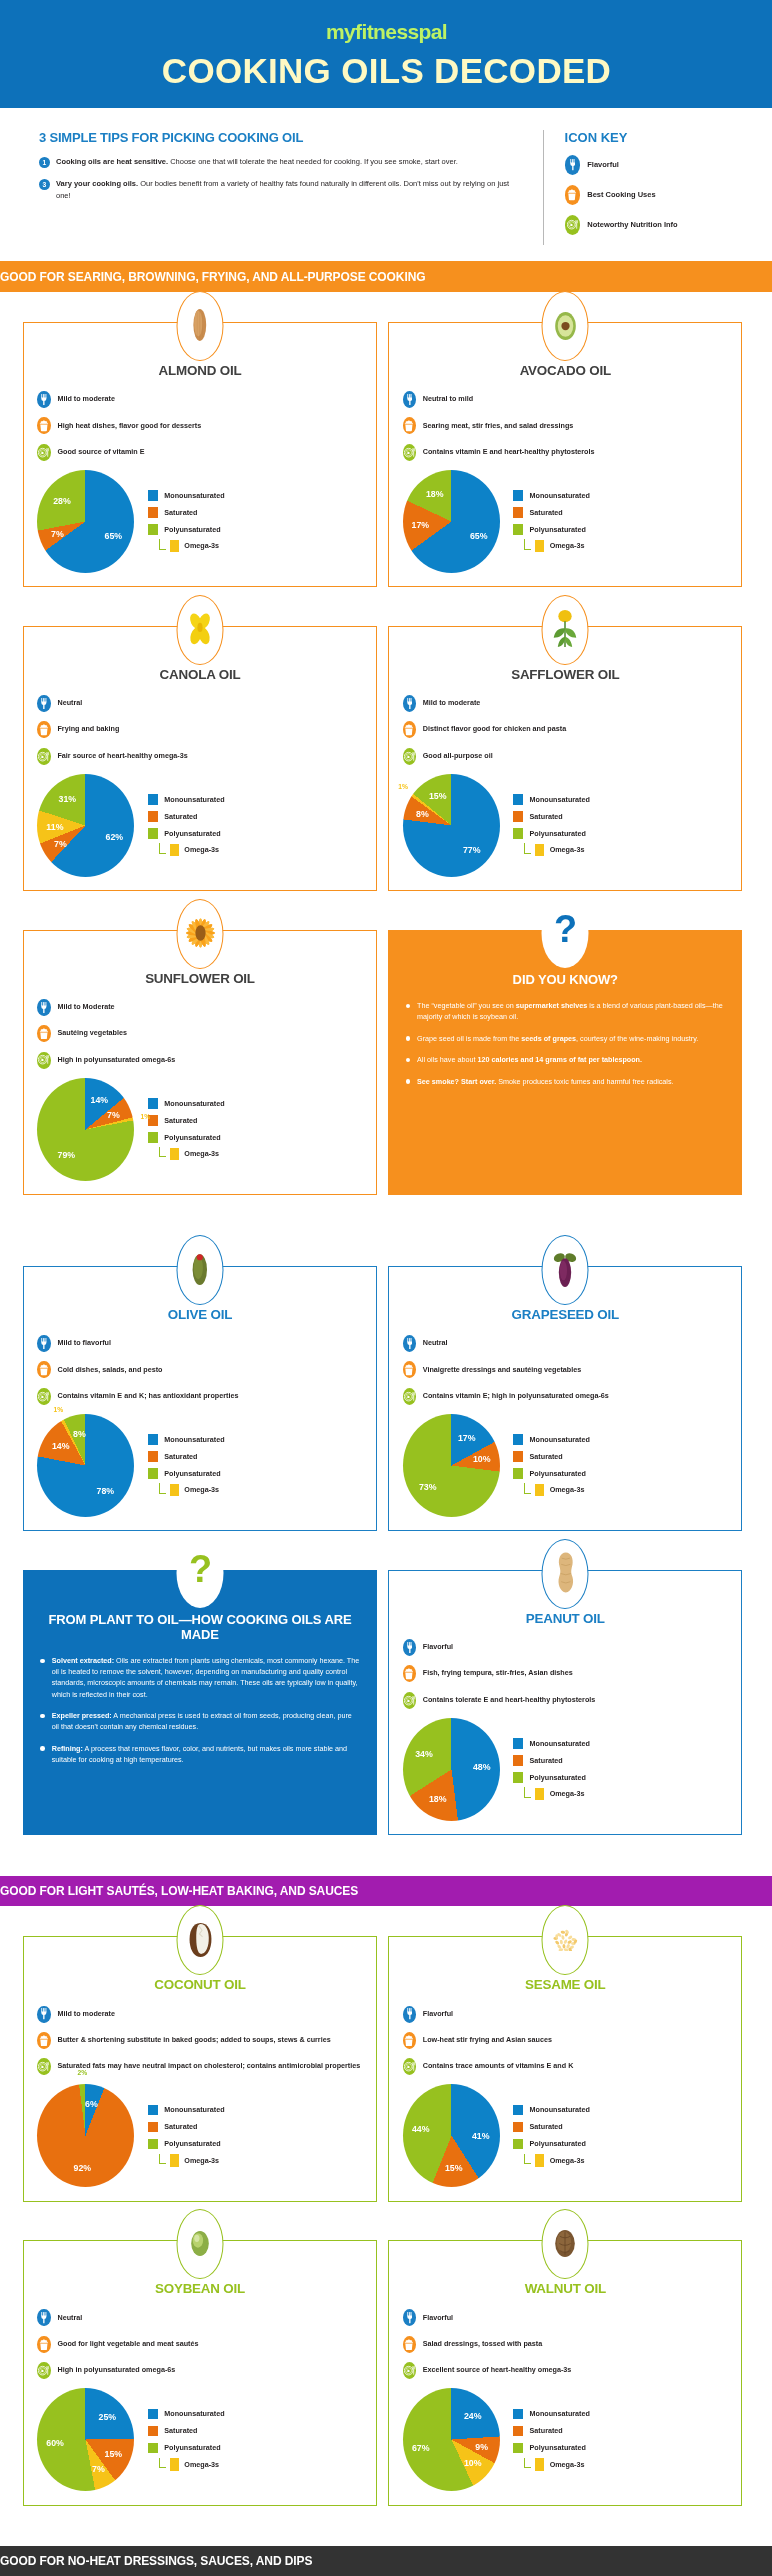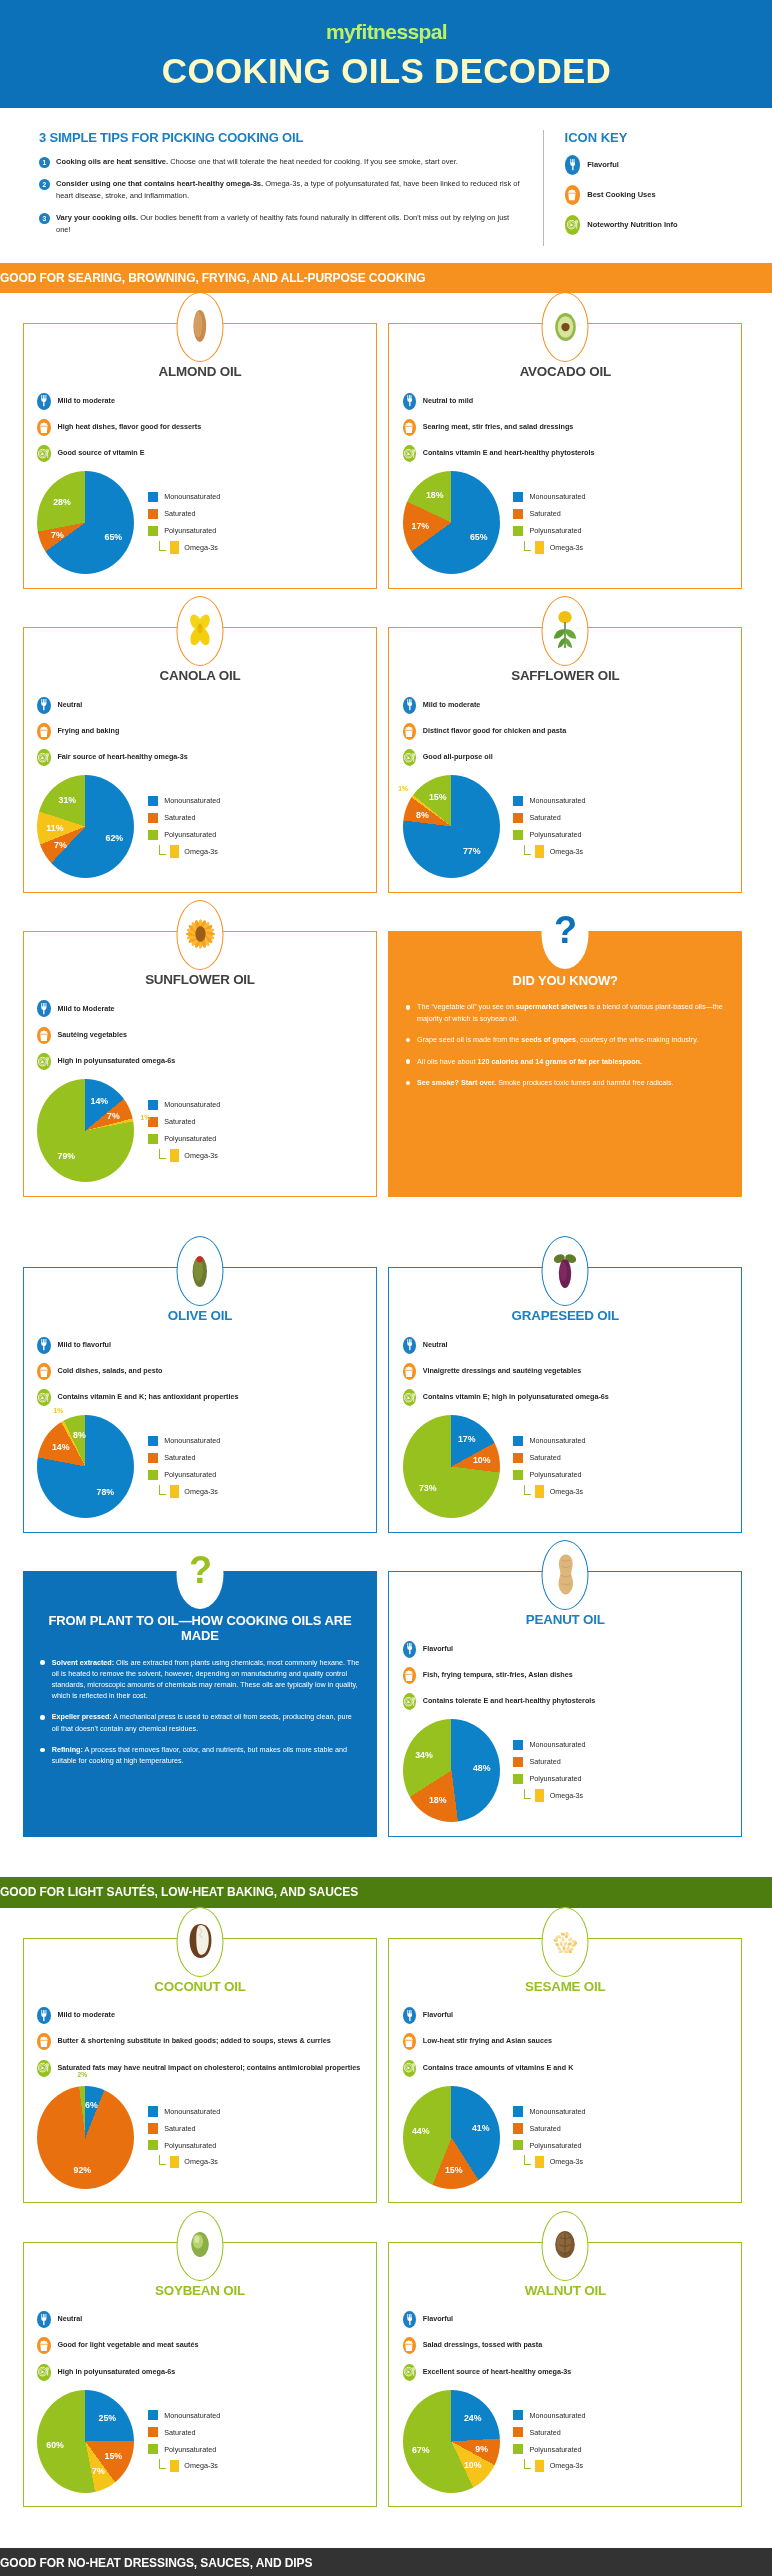--- a/index.html
+++ b/index.html
@@ -58,21 +58,21 @@
   .badge.b-blue { background: #1b7fc4; }
   .badge.b-orange { background: #f6901e; }
   .badge.b-green { background: #97c11f; }
   .badge svg { display:block; }
   .badge-sm { width: 13.4px; height: 17px; }
 
   
   .banner { text-align: left; color: #fff; font-size: 12px; font-weight: bold; padding: 8.2px 0; letter-spacing: -0.1px; }
   .banner.orange { background: #f6901e; }
   .banner.blue { background: #0d71ba; }
-  .banner.green { background: #4d7c0f; }
+  .banner.green { background: #a21caf; }
   .banner.dark { background: #333333; }
 
   
   .grid { display: flex; flex-wrap: wrap; gap: 11.3px; padding: 30px 23px 13.4px 23px; }
   .card {
     width: 354px; position: relative; margin-bottom: 27px;
     border: 0.8px solid #f6901e; padding: 40px 13.4px 13.4px 13.4px; min-height: 222px;
   }
   .card.blue-card { border-color: #1b7fc4; }
   .card.green-card { border-color: #97c11f; }
@@ -95,21 +95,21 @@
   .green-card .oil-title { color: #97c11f; }
 
   .feat { display: flex; align-items: flex-start; margin-bottom: 9.3px; }
   .feat-text { font-size: 7.2px; font-weight: bold; line-height: 1.35; margin-left: 6.7px; padding-top: 3.1px; }
 
   
   .chart-row { display: flex; align-items: center; margin-top: 8.2px; }
   .pie { width: 97px; height: 103px; border-radius: 50%; position: relative; flex: 0 0 auto; }
   .pie-label { position: absolute; color: #fff; font-size: 8.8px; font-weight: bold; white-space: nowrap; }
   .pie-label.outside { color: #f6c318; }
-  .legend { margin-left: 13.4px; font-size: 7.2px; font-weight: normal; }
+  .legend { margin-left: 13.4px; font-size: 7.2px; font-weight: bold; }
   .leg-row { display: flex; align-items: center; margin-bottom: 6.7px; }
   .leg-sw { width: 10.3px; height: 10.3px; margin-right: 6.2px; flex: 0 0 auto; }
   .leg-sub { display: flex; align-items: center; margin-left: 11.3px; margin-top: -2.1px; }
   .leg-elbow { width: 6.7px; height: 10.3px; border-left: 1px solid #97c11f; border-bottom: 1px solid #97c11f; margin-right: 4.1px; margin-bottom: 3.1px; }
   .leg-sw-om { width: 9.3px; height: 12.4px; background: #f6c318; margin-right: 5.2px; }
 
   
   .fill-card { color: #fff; padding-top: 42px; }
   .fill-card.orange-fill { background: #f6901e; border: none; }
   .fill-card.blue-fill { background: #0d71ba; border: none; }
@@ -129,24 +129,20 @@
     <div class="main-title">COOKING OILS DECODED</div>
   </div>
 
   <div class="tips-wrap">
     <div class="tips-left">
       <div class="tips-h">3 SIMPLE TIPS FOR PICKING COOKING OIL</div>
       <div id="tips-list">
           <div class="tip">
             <div class="tip-num">1</div>
             <div class="tip-text"><b>Cooking oils are heat sensitive.</b><span> Choose one that will tolerate the heat needed for cooking. If you see smoke, start over.</span></div>
-          </div>
-          <div class="tip">
-            <div class="tip-num">2</div>
-            <div class="tip-text"><b>Consider using one that contains heart-healthy omega-3s.</b><span> Omega-3s, a type of polyunsaturated fat, have been linked to reduced risk of heart disease, stroke, and inflammation.</span></div>
           </div>
           <div class="tip">
             <div class="tip-num">3</div>
             <div class="tip-text"><b>Vary your cooking oils.</b><span> Our bodies benefit from a variety of healthy fats found naturally in different oils. Don't miss out by relying on just one!</span></div>
           </div>
         </div>
     </div>
     <div class="tips-right">
       <div class="icon-key-h">ICON KEY</div>
       <div id="icon-key-list">
@@ -993,21 +989,21 @@
                 <circle cx="9.4" cy="7.9" r="0.7" fill="#fff"></circle>
                 <rect x="18.3" y="2.2" width="1.5" height="17" rx="0.7" fill="#fff"></rect>
                 <rect x="16.6" y="2.2" width="1" height="6" fill="#fff"></rect>
                 <rect x="20.2" y="2.2" width="1" height="6" fill="#fff"></rect>
               </svg>
             </span>
             <span class="feat-text">Contains trace amounts of vitamins E and K</span>
           </div>
           <div class="chart-row">
             <div class="pie" style="background: conic-gradient(rgb(13, 130, 200) 0deg, rgb(13, 130, 200) 147.6deg, rgb(232, 112, 15) 147.6deg, rgb(232, 112, 15) 201.6deg, rgb(151, 193, 31) 201.6deg, rgb(151, 193, 31) 360deg);">
-              <span class="pie-label" style="left: 78px; top: 42px; transform: translate(-50%, -50%);">41%</span>
+              <span class="pie-label" style="left: 78px; top: 52px; transform: translate(-50%, -50%);">41%</span>
               <span class="pie-label" style="left: 51px; top: 84px; transform: translate(-50%, -50%);">15%</span>
               <span class="pie-label" style="left: 18px; top: 45px; transform: translate(-50%, -50%);">44%</span>
             </div>
             <div class="legend">
               <div class="leg-row">
                 <span class="leg-sw" style="background:#0d82c8"></span>
                 <span>Monounsaturated</span>
               </div>
               <div class="leg-row">
                 <span class="leg-sw" style="background:#e8700f"></span>

